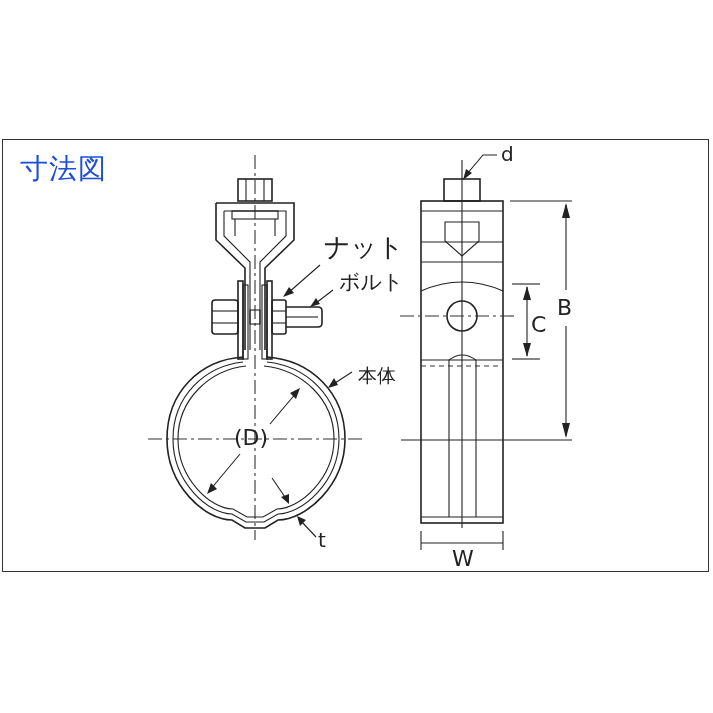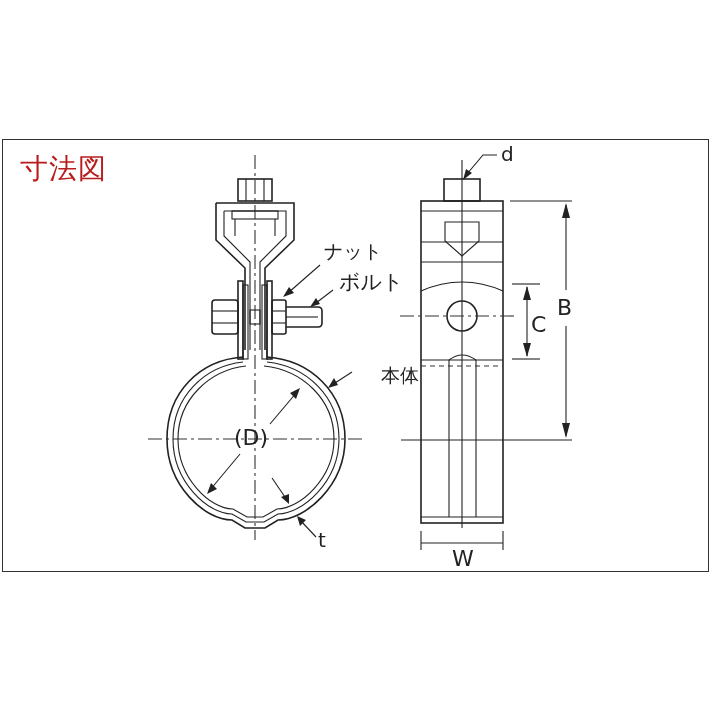--- a/index.html
+++ b/index.html
@@ -1,19 +1,19 @@
 <!DOCTYPE html>
 <html><head>
 <meta charset="utf-8">
 <style>
   html, body { margin: 0; padding: 0; background: #ffffff; }
   body { width: 713px; height: 713px; position: relative; overflow: hidden; font-family: "DejaVu Sans", sans-serif; }
   .frame { position: absolute; left: 2px; top: 139px; width: 707px; height: 433px; border: 1.5px solid #333; box-sizing: border-box; background: #fff; }
   svg { position: absolute; left: 0; top: 0; }
-  .title { position: absolute; left: 20px; top: 150px; font-size: 28px; color: #b91c1c; letter-spacing: 1px; }
+  .title { position: absolute; left: 20px; top: 150px; font-size: 28px; color: #1d4ed8; letter-spacing: 1px; }
   .lbl { position: absolute; color: #222; font-size: 20px; line-height: 1; }
   .ln { stroke: #222; stroke-width: 1.6; fill: none; }
   .thin { stroke: #222; stroke-width: 1.1; fill: none; }
   .ctr { stroke: #333; stroke-width: 1.1; fill: none; stroke-dasharray: 14 4 3 4; }
   .dash { stroke: #333; stroke-width: 1.2; fill: none; stroke-dasharray: 5 4; }
   .arrow { fill: #222; stroke: none; }
 </style>
 </head>
 <body>
 
@@ -114,21 +114,21 @@
     <line class="thin" x1="527" y1="287" x2="527" y2="356"></line>
     <polygon class="arrow" points="527,286 523,300 531,300"></polygon>
     <polygon class="arrow" points="527,357 523,343 531,343"></polygon>
 
     <line class="thin" x1="421" y1="531" x2="421" y2="550"></line>
     <line class="thin" x1="503" y1="531" x2="503" y2="550"></line>
     <line class="thin" x1="421" y1="543" x2="503" y2="543"></line>
   </g>
 </svg>
 
-<div class="lbl" style="left:324px; top:242px; font-size:19px;">ナット</div>
+<div class="lbl" style="left:324px; top:234px; font-size:26px;">ナット</div>
 <div class="lbl" style="left:339px; top:272px; font-size:21px;">ボルト</div>
-<div class="lbl" style="left:358px; top:366px; font-size:19px;margin-left:23px;">本体</div>
+<div class="lbl" style="left:358px; top:366px; font-size:19px;">本体</div>
 <div class="lbl" style="left:234px; top:427px; font-size:22px;">(D)</div>
 <div class="lbl" style="left:318px; top:530px; font-size:20px;">t</div>
 <div class="lbl" style="left:501px; top:144px; font-size:20px;">d</div>
 <div class="lbl" style="left:557px; top:297px; font-size:22px;">B</div>
 <div class="lbl" style="left:531px; top:314px; font-size:22px;">C</div>
 <div class="lbl" style="left:452px; top:548px; font-size:22px;">W</div>
 
 </body></html>

